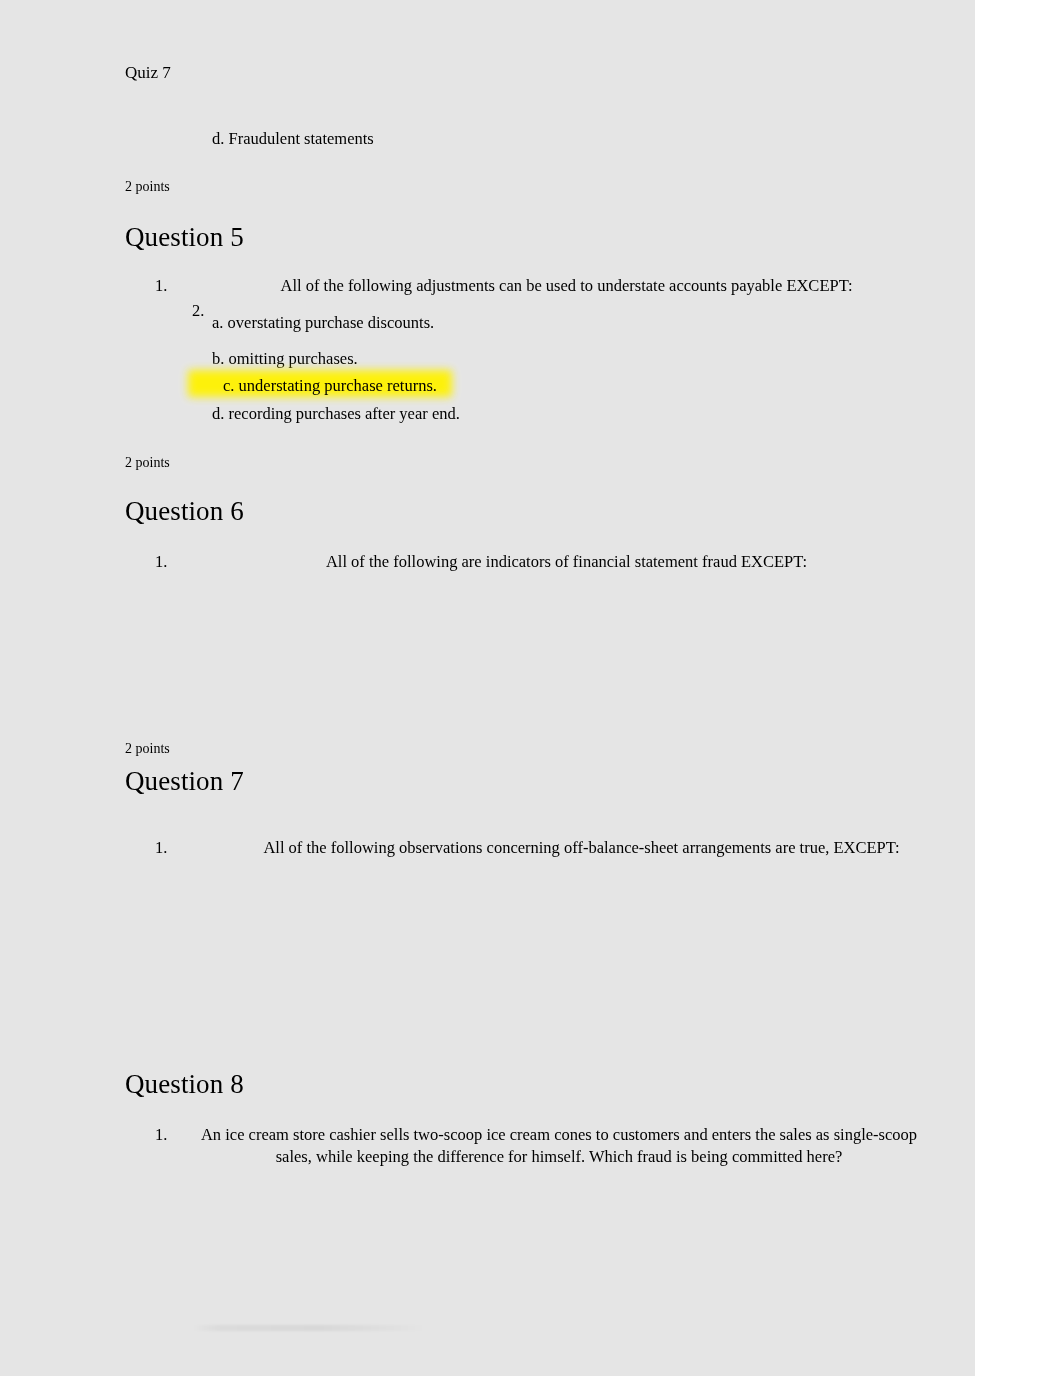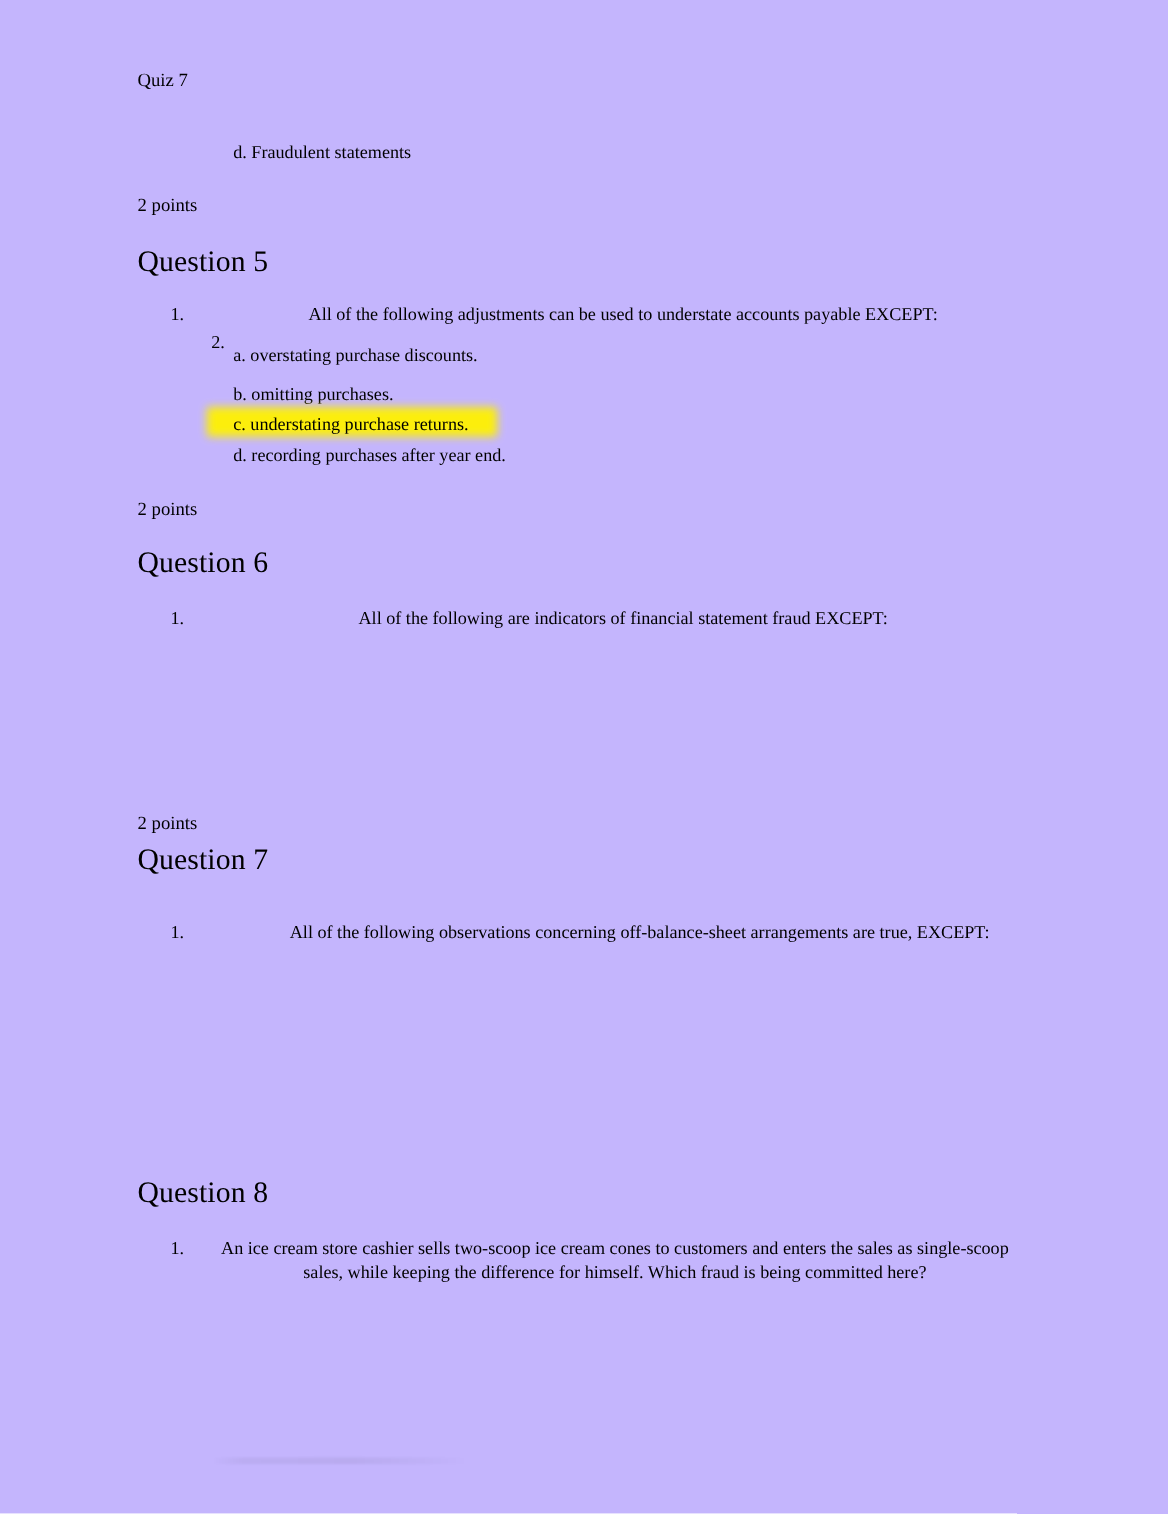--- a/index.html
+++ b/index.html
@@ -8,43 +8,43 @@
     padding: 0;
     background: #ffffff;
   }
   body {
     font-family: "Liberation Serif", "DejaVu Serif", serif;
     color: #000000;
     -webkit-font-smoothing: antialiased;
   }
   .page {
     position: relative;
-    width: 1062px;
+    width: 975px;
     height: 1376px;
-    background: #c4b5fd;
+    background: #e5e5e5;
     overflow: hidden;
     box-sizing: border-box;
   }
 
   
   .abs {
     position: absolute;
     white-space: pre;
   }
 
   .doc-title {
     left: 125px;
     top: 62px;
     font-size: 17px;
     line-height: 22px;
   }
 
   .points {
     left: 125px;
-    font-size: 17px;
+    font-size: 14px;
     line-height: 22px;
   }
 
   .q-heading {
     left: 125px;
     font-size: 27px;
     line-height: 26px;
     letter-spacing: 0.1px;
   }
 
@@ -90,20 +90,21 @@
     position: absolute;
     left: 188px;
     border-radius: 3px;
     background: #fff200;
     filter: blur(4px);
     opacity: 0.95;
     z-index: 0;
   }
   .opt.hl {
     z-index: 1;
+    margin-left: 11px;
   }
 
   
   .faint-band {
     position: absolute;
     background: linear-gradient(to right,
         rgba(0,0,0,0) 0%,
         rgba(0,0,0,0.045) 12%,
         rgba(0,0,0,0.055) 55%,
         rgba(0,0,0,0.018) 85%,

